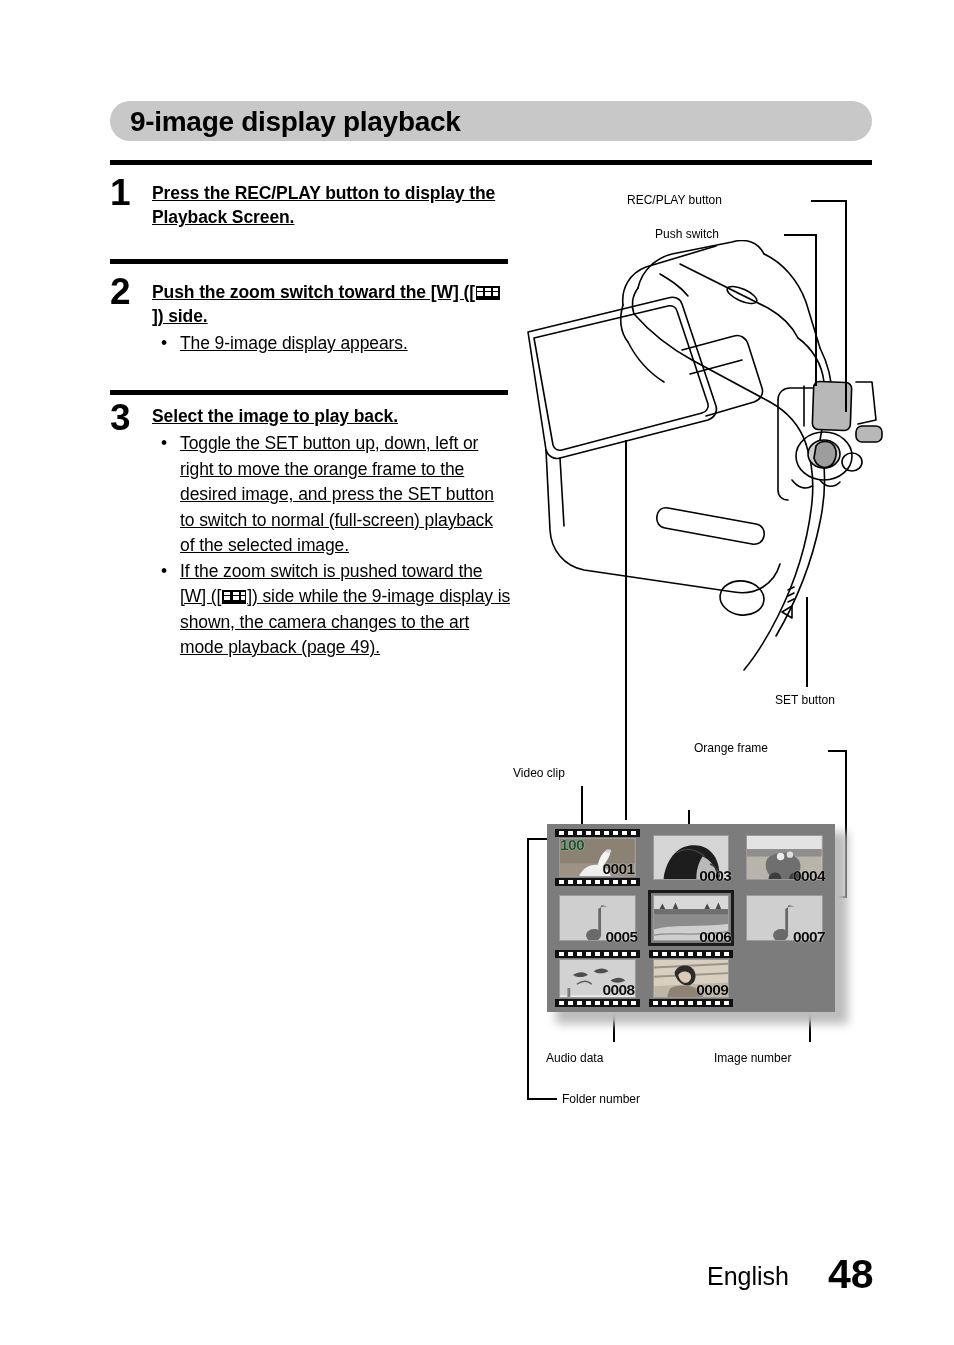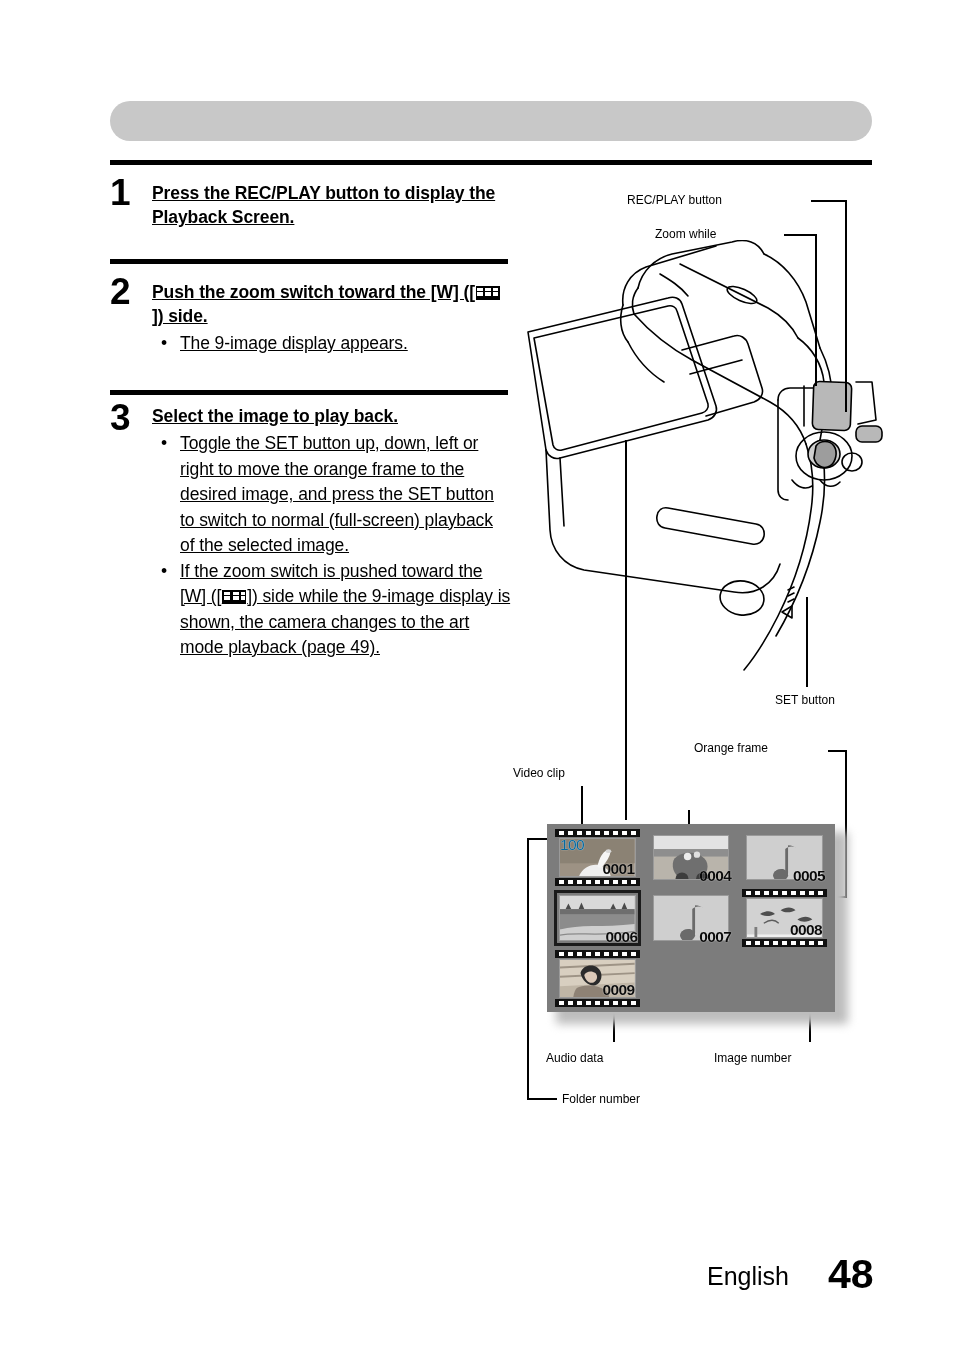--- a/index.html
+++ b/index.html
@@ -99,40 +99,41 @@
     position:absolute;left:2px;right:2px;top:1px;bottom:1px;
     border:3px solid #1b1b1b;box-sizing:border-box;pointer-events:none;
   }
   .imgnum{
     position:absolute;right:5px;bottom:2px;font-size:15.5px;font-weight:bold;
     line-height:16px;color:#0b0b0b;letter-spacing:-0.6px;
     text-shadow:0 0 1px #fff;
   }
   .cell.video .imgnum{right:8px;bottom:9px;}
   .foldnum{
-    position:absolute;left:8px;top:8px;font-size:15.5px;font-weight:normal;
-    line-height:16px;color:#0369a1;letter-spacing:-0.6px;text-shadow:0 0 1px #fff;
+    position:absolute;left:8px;top:8px;font-size:15.5px;font-weight:bold;
+    line-height:16px;color:#14532d;letter-spacing:-0.6px;text-shadow:0 0 1px #fff;
   }
   .pic{position:absolute;inset:0;}
 
   
   .footer-lang{
     position:absolute;left:707px;top:1262px;font-size:25px;line-height:28px;
   }
   .footer-page{
     position:absolute;left:828px;top:1252px;font-size:41px;font-weight:bold;
     line-height:44px;
   }
 </style>
 </head>
 <body>
 
 <div class="page">
 
   <div class="title-pill"></div>
+  <div class="title-text">9-image display playback</div>
   <div class="rule rule-top"></div>
 
   <div class="stepnum" style="top:174px;">1</div>
   <div class="stepbody" style="top:181px;width:350px;">
     <div class="stephead">Press the REC/PLAY button to display the Playback Screen.</div>
   </div>
   <div class="rule rule-2"></div>
 
   <div class="stepnum" style="top:273px;">2</div>
   <div class="stepbody" style="top:280px;width:350px;">
@@ -200,21 +201,21 @@
 
       <path d="M268 350 l6 -3 M268 356 l6 -3 M268 362 l6 -3"></path>
       <path d="M262 372 l10 -6 l0 12 Z"></path>
     </g>
   </svg>
 
   <div class="callout" style="left:627px;top:190px;">REC/PLAY button</div>
   <div class="lead" style="left:811px;top:200px;width:36px;height:2px;"></div>
   <div class="lead" style="left:845px;top:200px;width:2px;height:212px;"></div>
 
-  <div class="callout" style="left:655px;top:224px;">Zoom while</div>
+  <div class="callout" style="left:655px;top:224px;">Push switch</div>
   <div class="lead" style="left:784px;top:234px;width:33px;height:2px;"></div>
   <div class="lead" style="left:815px;top:234px;width:2px;height:152px;"></div>
 
   <div class="callout" style="left:755px;top:690px;margin-left:20px;">SET button</div>
   <div class="lead" style="left:806px;top:597px;width:2px;height:90px;"></div>
 
   <div class="lead" style="left:625px;top:440px;width:2px;height:380px;"></div>
 
   <div class="callout" style="left:694px;top:738px;">Orange frame</div>
   <div class="lead" style="left:828px;top:750px;width:19px;height:2px;"></div>
@@ -272,20 +273,32 @@
           <path d="M18 48 C20 34 30 26 42 28 C52 30 56 38 54 46 C52 54 40 58 28 56 C22 55 18 52 18 48Z" fill="#efefef"></path>
           <path d="M40 30 C42 20 46 14 50 12 C53 11 55 14 53 18 C51 23 47 28 44 31Z" fill="#f5f5f5"></path>
           <ellipse cx="52" cy="13" rx="3" ry="2" fill="#d8d8d8"></ellipse>
         </svg>
       </div>
       <div class="foldnum">100</div>
       <div class="imgnum">0001</div>
     </div>
 
 
+    <div class="cell">
+      <div class="thumb">
+        <svg class="pic" viewBox="0 0 80 60" preserveAspectRatio="none">
+          <rect width="80" height="60" fill="#d5d5d5"></rect>
+          <path d="M10 60 C8 34 20 12 40 10 C58 8 70 22 70 40 L70 60Z" fill="#1d1d1d"></path>
+          <path d="M52 22 C62 26 68 36 68 48 C68 54 66 58 64 60 L48 60 C44 50 44 34 52 22Z" fill="#b9b9b9"></path>
+          <path d="M60 30 C66 32 70 38 70 44" stroke="#3a3a3a" stroke-width="1.6" fill="none"></path>
+          <path d="M24 18 C34 12 46 14 54 22" stroke="#4a4a4a" stroke-width="1.2" fill="none"></path>
+        </svg>
+      </div>
+      <div class="imgnum">0003</div>
+    </div>
 
     <div class="cell">
       <div class="thumb">
         <svg class="pic" viewBox="0 0 80 60" preserveAspectRatio="none">
           <rect width="80" height="60" fill="#b9b4ab"></rect>
           <rect y="0" width="80" height="14" fill="#e3e3e3"></rect>
           <rect y="14" width="80" height="8" fill="#8e8e8e"></rect>
           <path d="M22 24 C30 16 46 16 54 24 C60 30 58 42 48 46 L30 46 C20 42 18 30 22 24Z" fill="#6f6f6f"></path>
           <circle cx="30" cy="46" r="7" fill="#3d3d3d"></circle>
           <circle cx="52" cy="46" r="7" fill="#3d3d3d"></circle>

